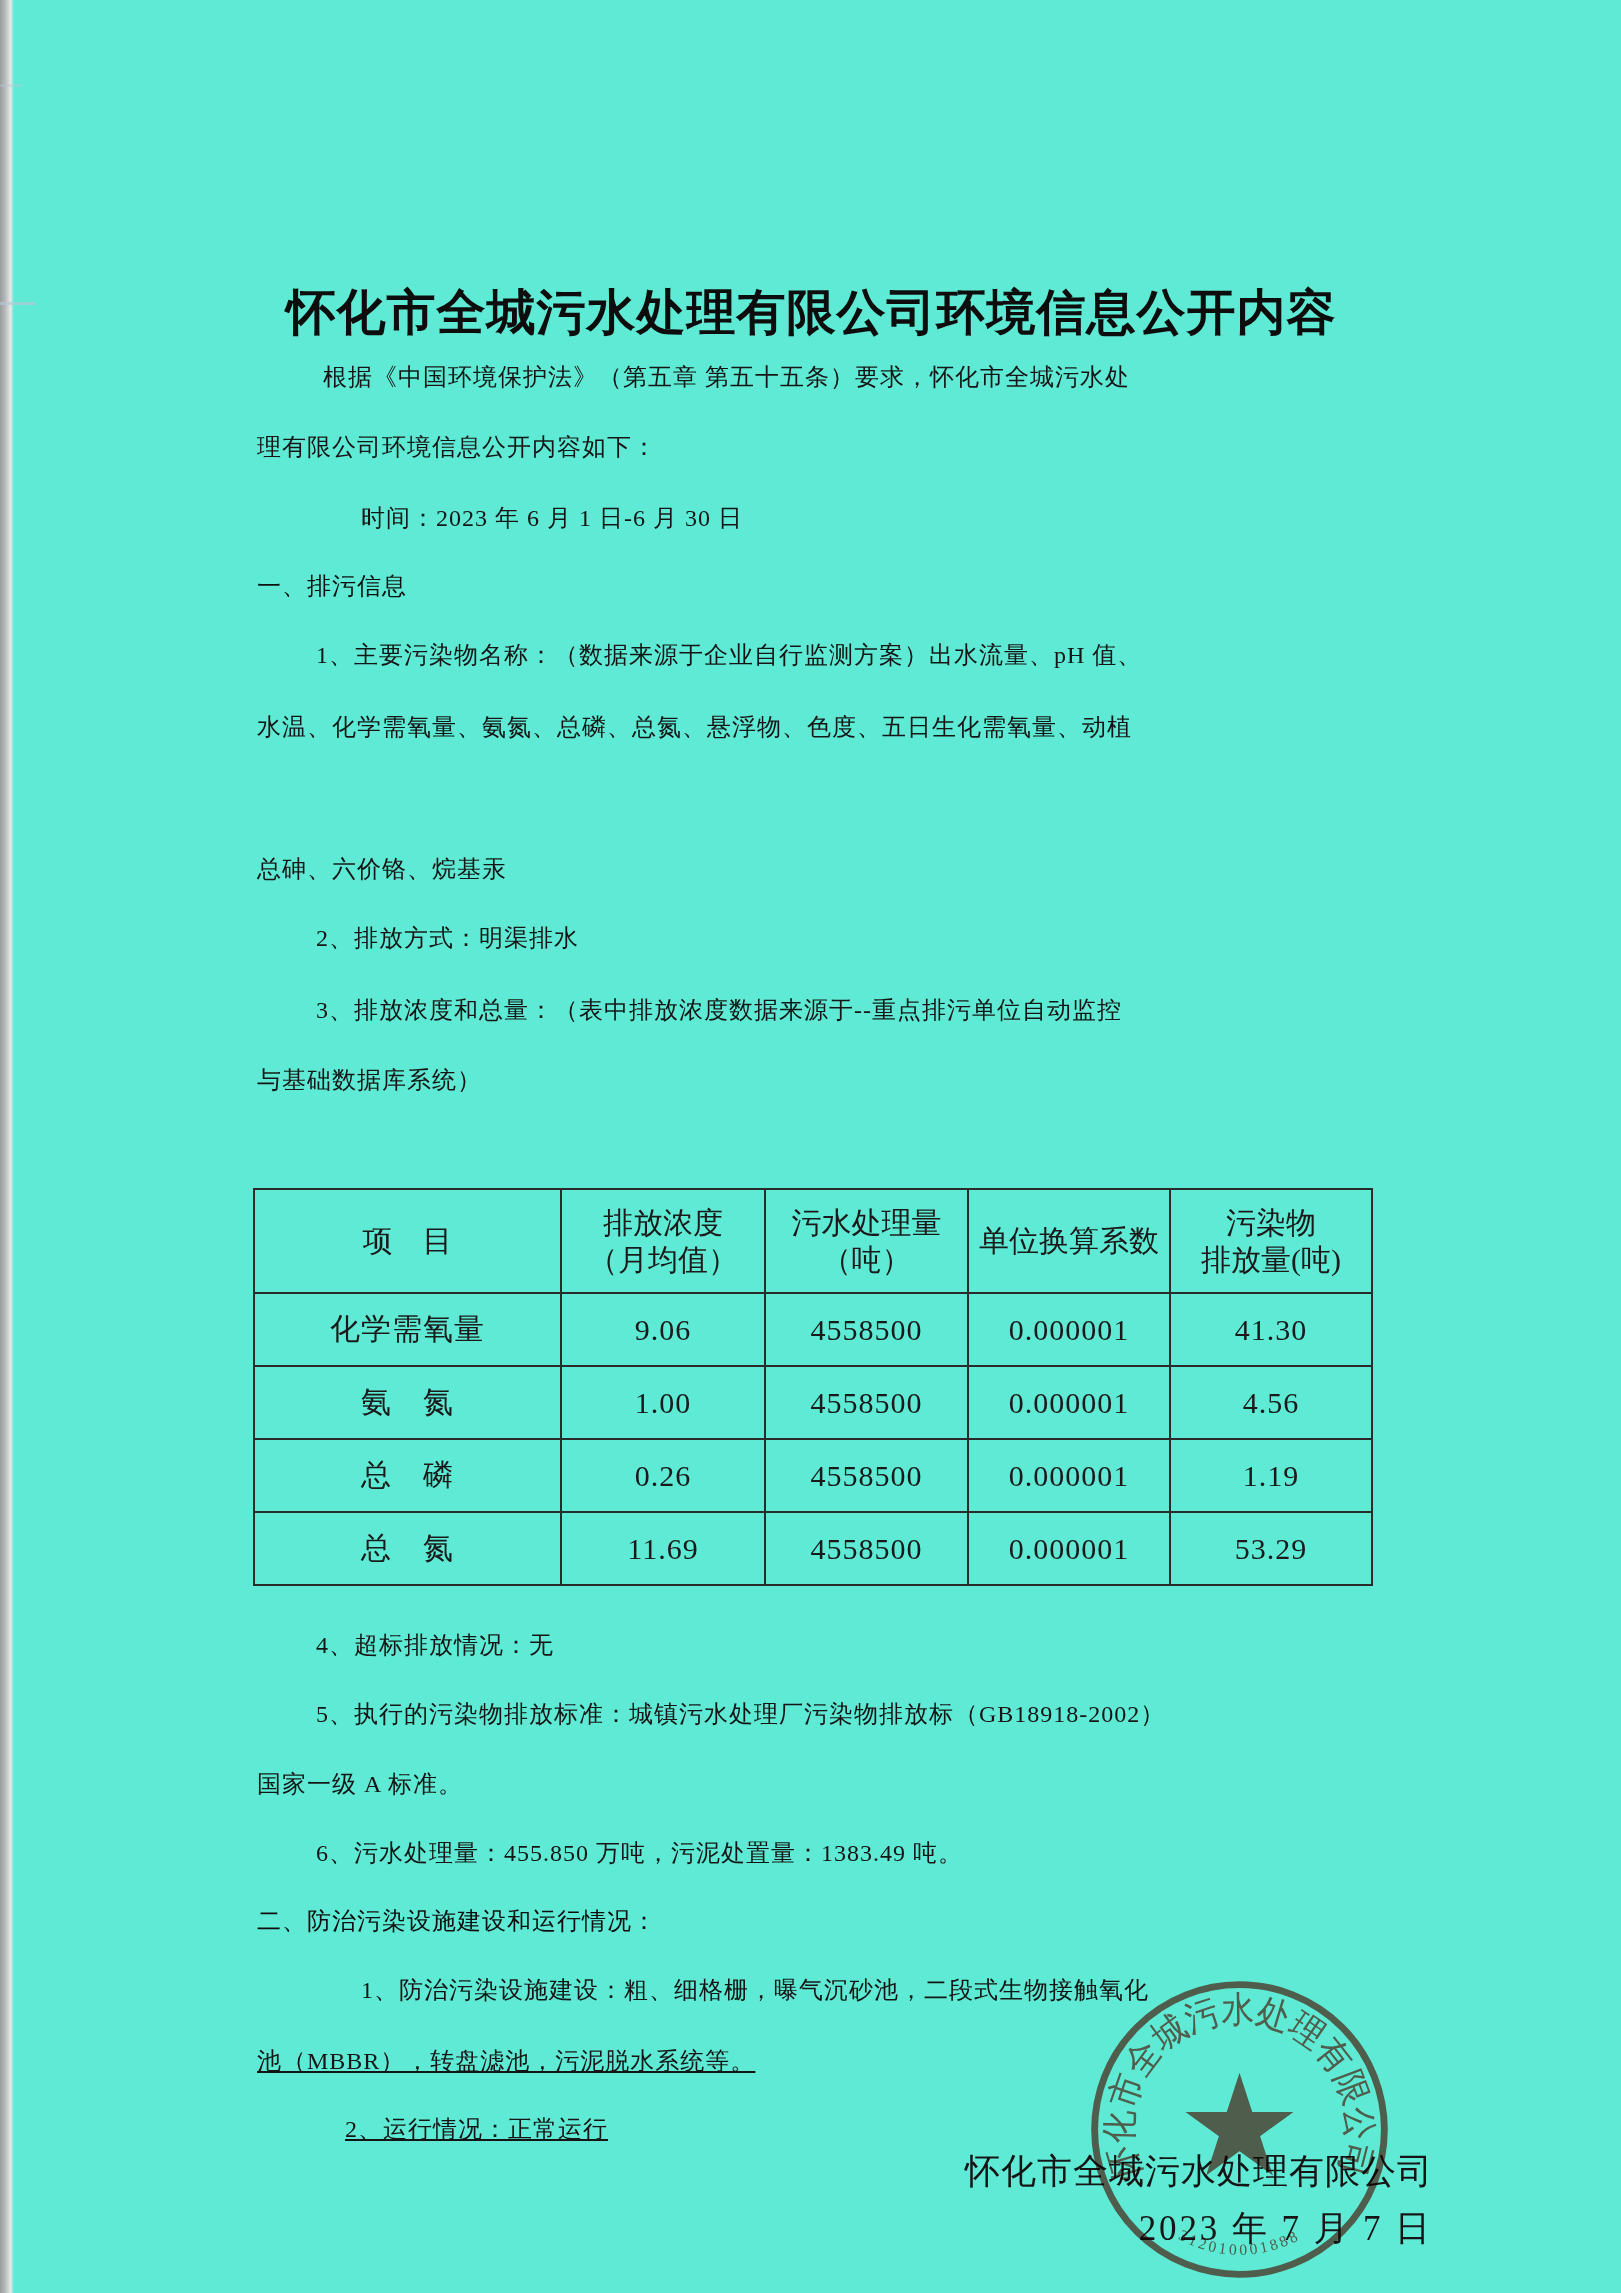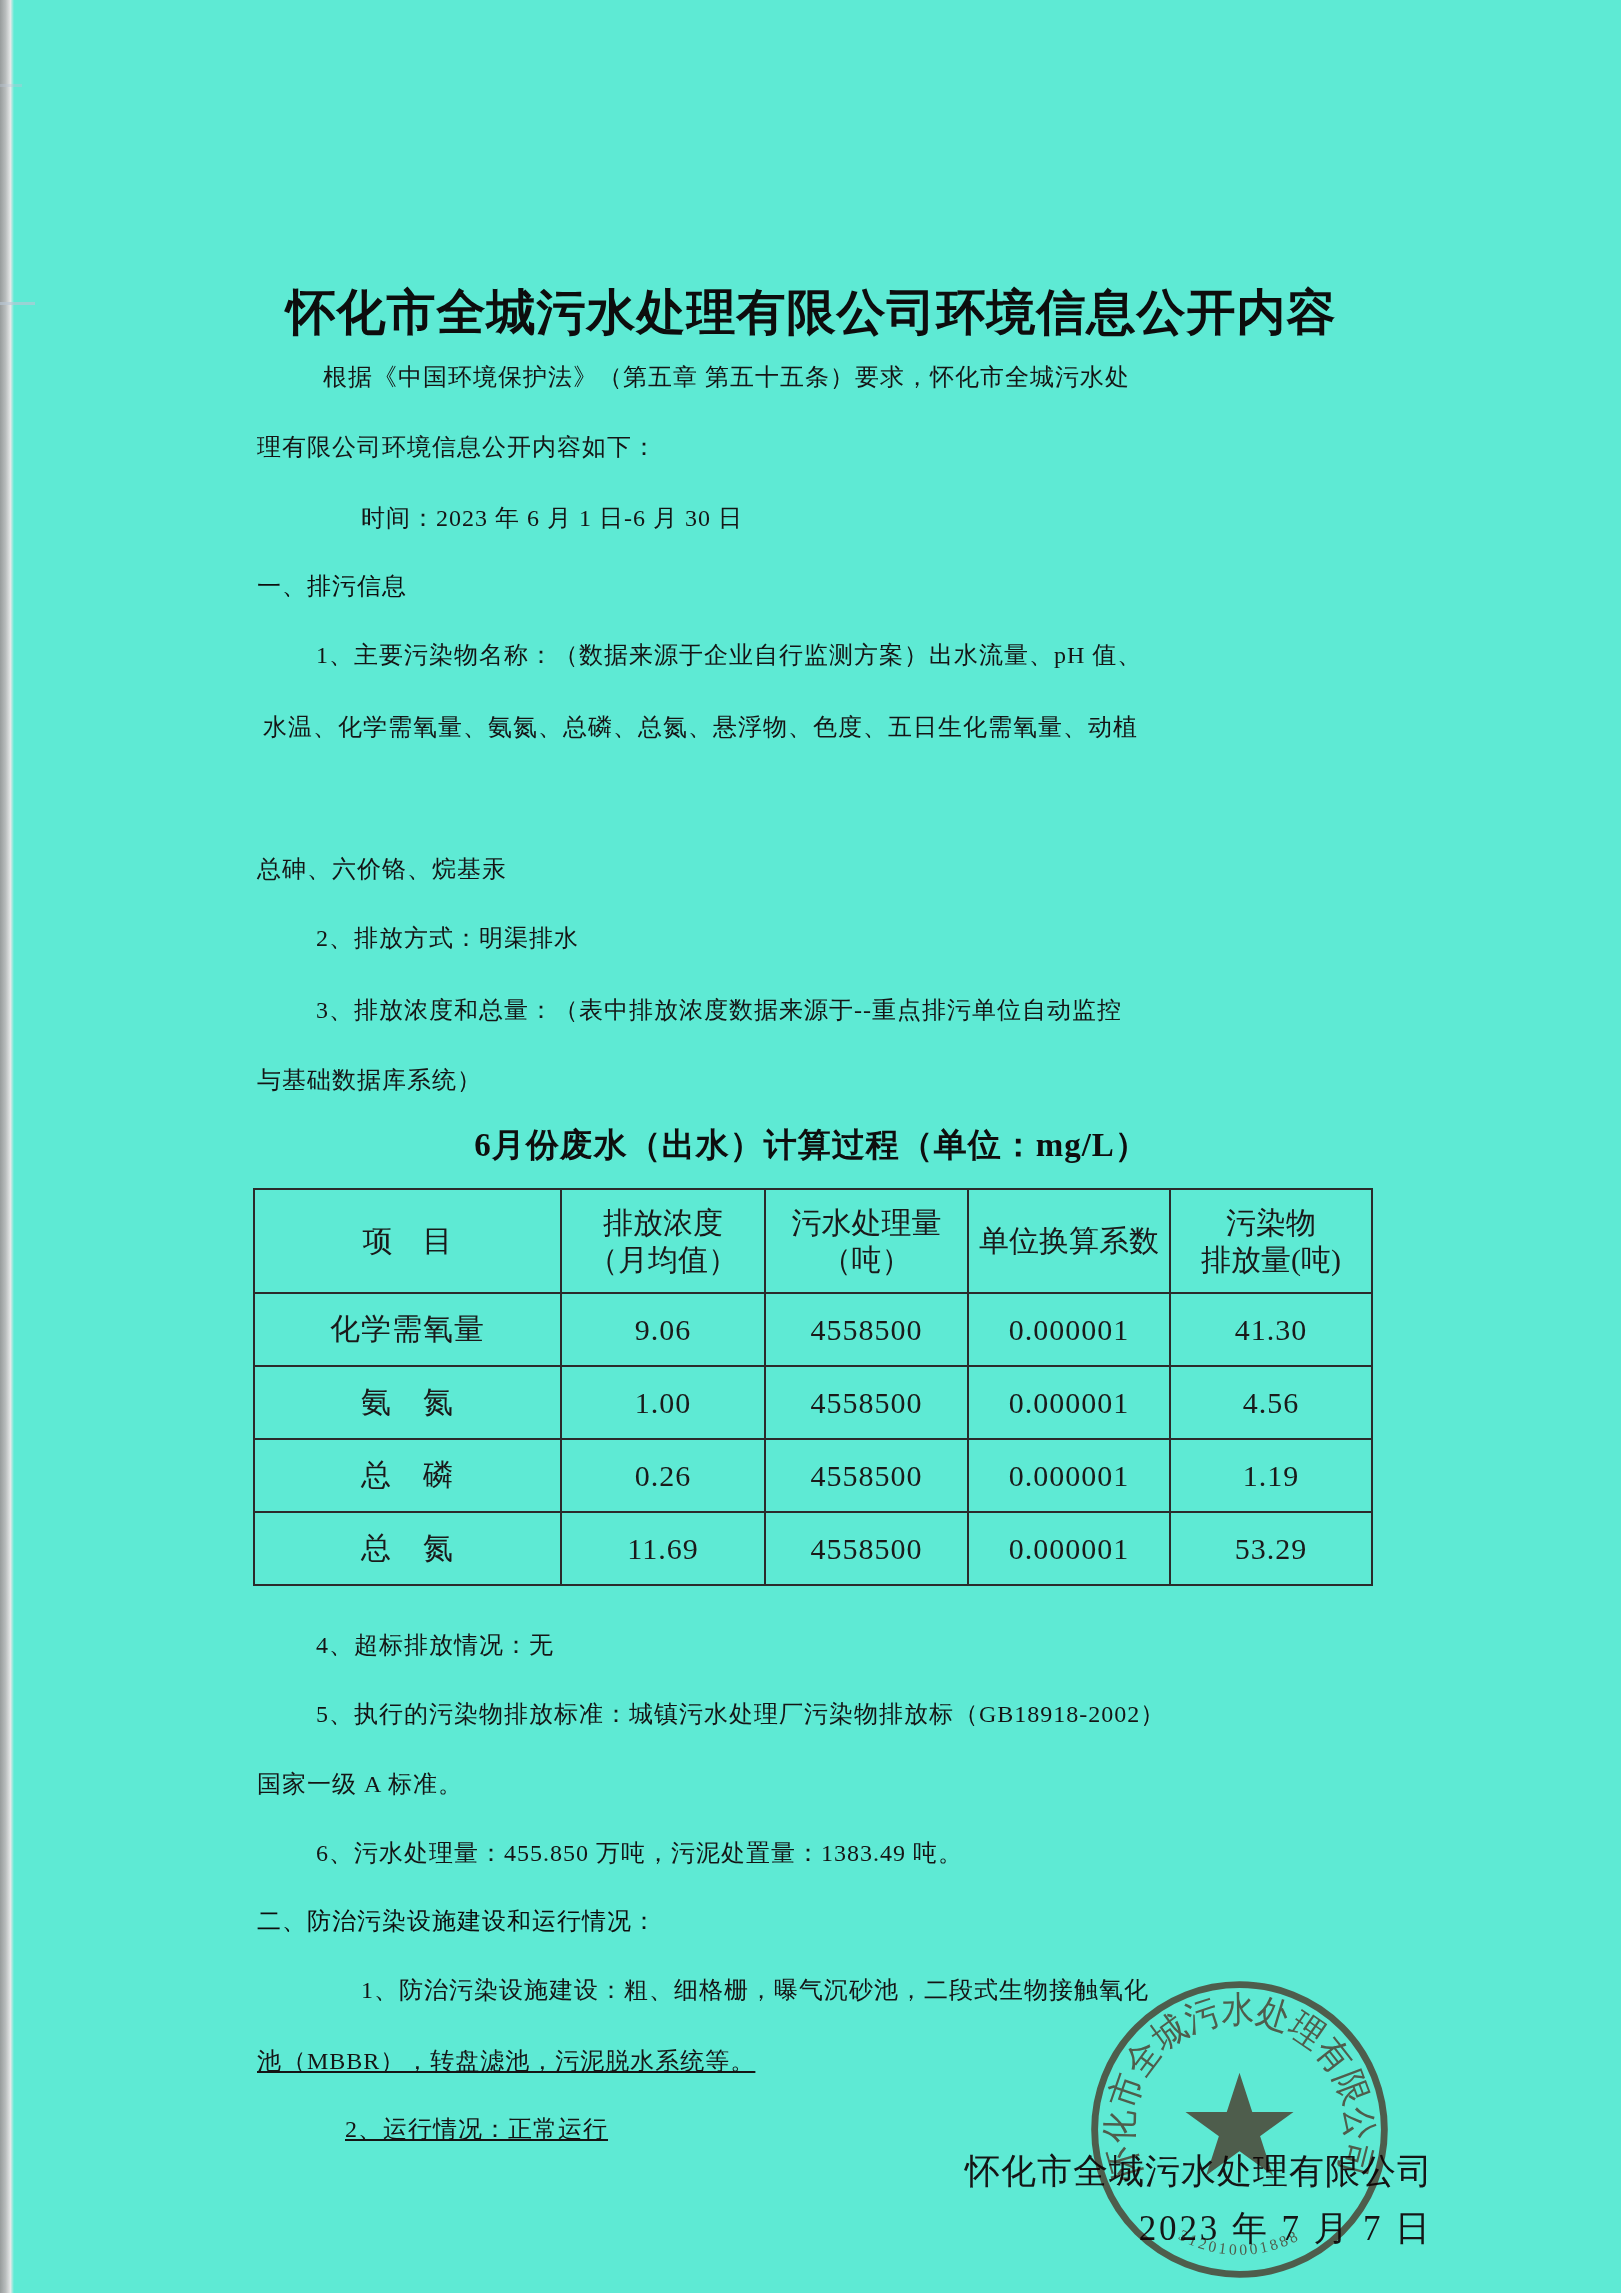--- a/index.html
+++ b/index.html
@@ -69,27 +69,26 @@
   <div class="scan-line" style="top:302px;left:0;width:35px;"></div>
   <div class="scan-line" style="top:84px;left:0;width:21.6px;opacity:.4;"></div>
 
   <div class="doc-title">怀化市全城污水处理有限公司环境信息公开内容</div>
 
   <div class="ln" style="top:361px;left:323px;">根据《中国环境保护法》（第五章 第五十五条）要求，怀化市全城污水处</div>
   <div class="ln" style="top:431px;left:257px;">理有限公司环境信息公开内容如下：</div>
   <div class="ln" style="top:502px;left:361px;">时间：2023 年 6 月 1 日-6 月 30 日</div>
   <div class="ln bold" style="top:570px;left:257px;">一、排污信息</div>
   <div class="ln" style="top:639px;left:316px;">1、主要污染物名称：（数据来源于企业自行监测方案）出水流量、pH 值、</div>
-  <div class="ln" style="top:711px;left:263px;">水温、化学需氧量、氨氮、总磷、总氮、悬浮物、色度、五日生化需氧量、动植</div>
+  <div class="ln" style="top:711px;left:257px;">水温、化学需氧量、氨氮、总磷、总氮、悬浮物、色度、五日生化需氧量、动植</div>
   <div class="ln" style="top:853px;left:257px;">总砷、六价铬、烷基汞</div>
   <div class="ln" style="top:922px;left:316px;">2、排放方式：明渠排水</div>
   <div class="ln" style="top:994px;left:316px;">3、排放浓度和总量：（表中排放浓度数据来源于--重点排污单位自动监控</div>
   <div class="ln" style="top:1064px;left:257px;">与基础数据库系统）</div>
 
-  <div class="tbl-caption">6月份废水（出水）计算过程（单位：mg/L）</div>
 
   <table class="data">
     <colgroup>
       <col class="c0">
         <col class="c1">
         <col class="c2">
         <col class="c3">
         <col class="c4">
     </colgroup>
     <thead>

